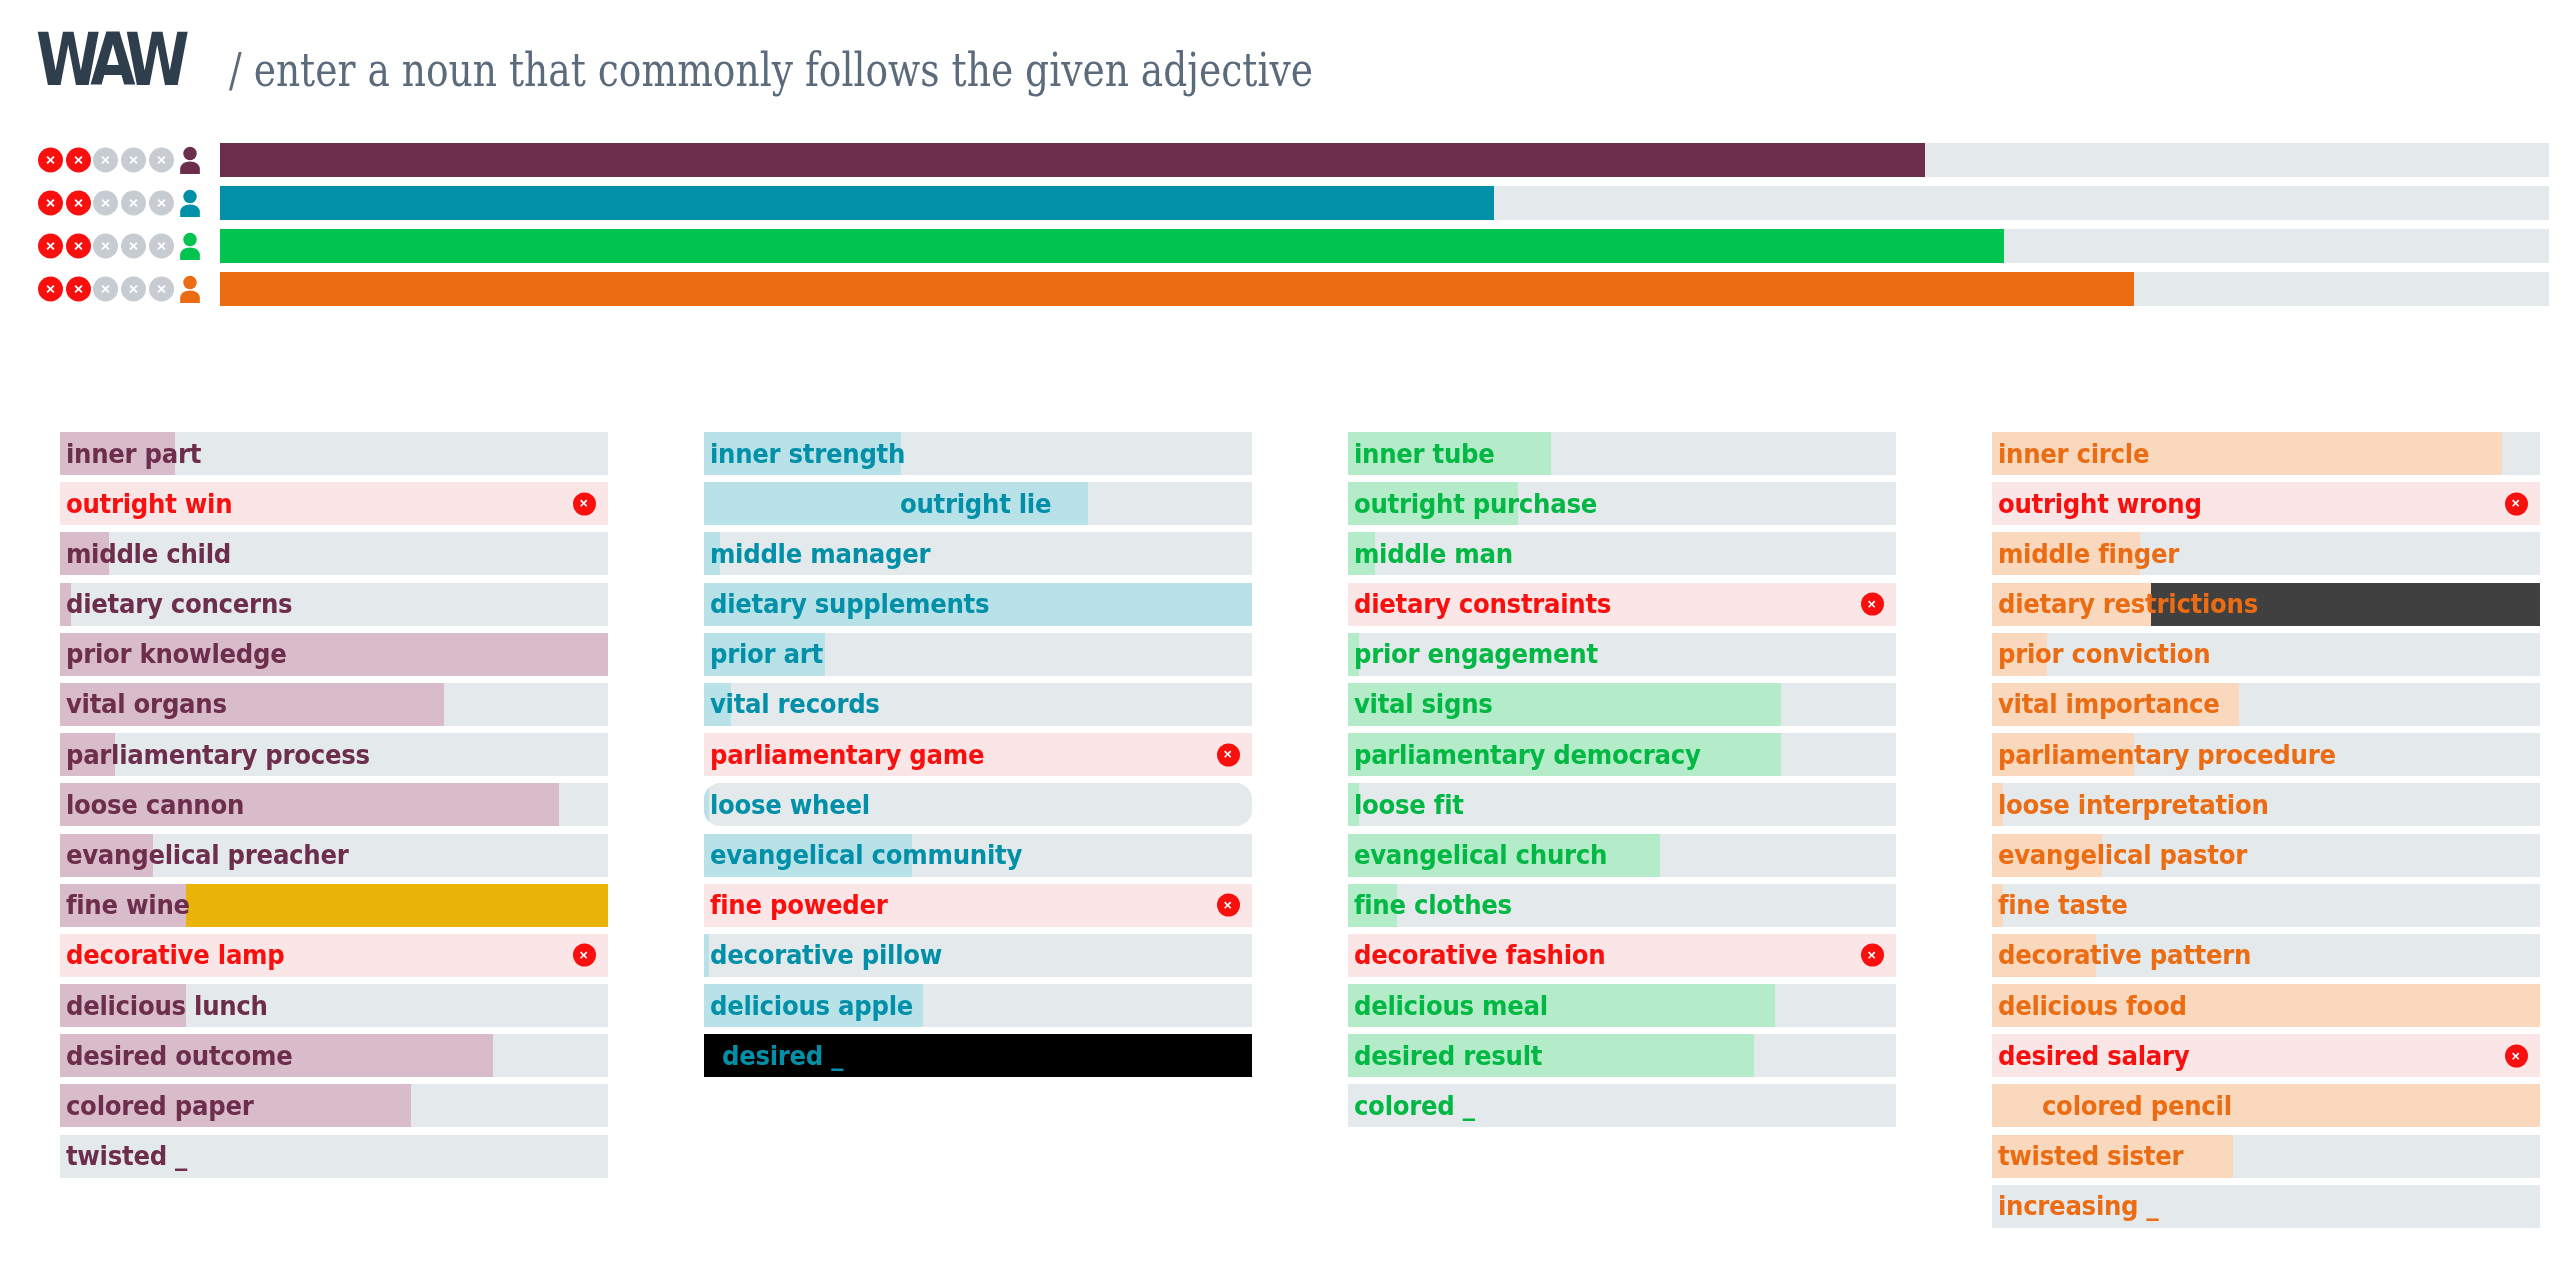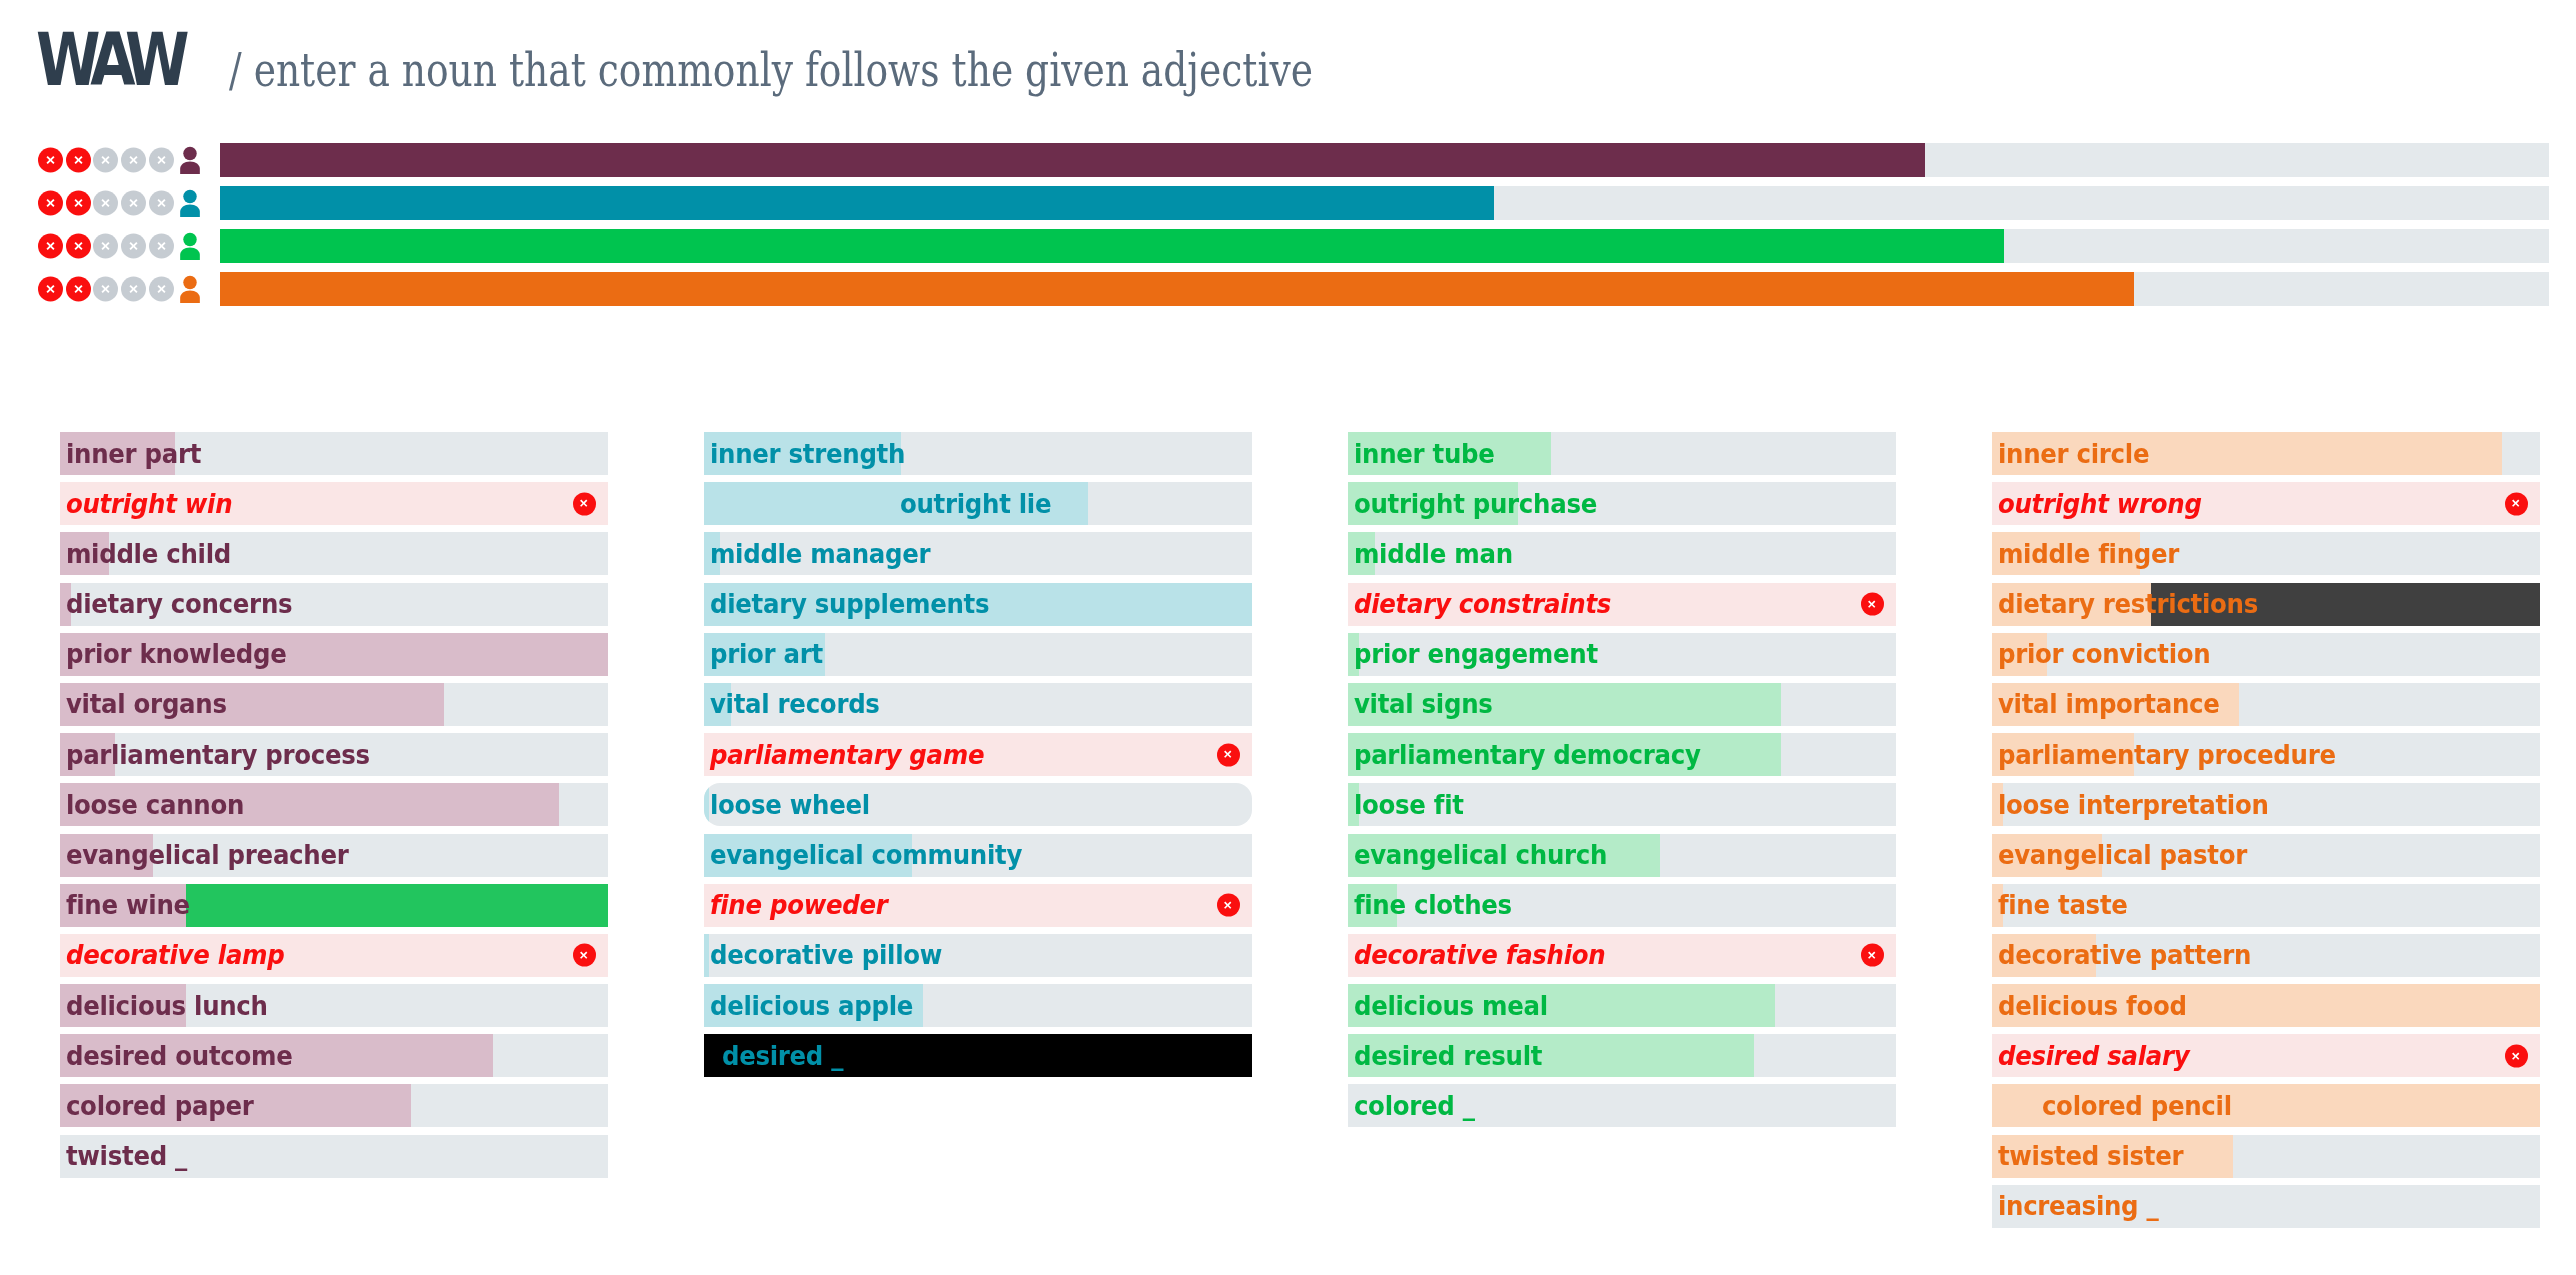--- a/index.html
+++ b/index.html
@@ -93,21 +93,21 @@
   .column.c1 { padding-left: 36px; padding-right: 36px; }
 
   .word-row {
     position: relative;
     height: 43px;
     margin-bottom: 7.2px;
     background: #e4e9ec;
     overflow: hidden;
     display: flex; align-items: center; margin-left: 24px;
   }
-  .word-row.wrong { background: #fae6e6; font-style: italic; }
+  .word-row.wrong { background: #fae6e6; }
   .row-fill {
     position: absolute; left: 0; top: 0; bottom: 0;
   }
   .word-label {
     position: relative;
     z-index: 2;
     font-family: "DejaVu Sans", sans-serif;
     font-size: 26px;
     font-weight: 700;
     letter-spacing: -0.3px;
@@ -332,21 +332,21 @@
           <span class="word-label" style="color: rgb(109, 45, 76);">parliamentary process</span>
         </div>
         <div class="word-row" style="background: rgb(228, 233, 236);">
           <div class="row-fill" style="width: 91%; background: rgb(217, 188, 202);"></div>
           <span class="word-label" style="color: rgb(109, 45, 76);">loose cannon</span>
         </div>
         <div class="word-row" style="background: rgb(228, 233, 236);">
           <div class="row-fill" style="width: 17%; background: rgb(217, 188, 202);"></div>
           <span class="word-label" style="color: rgb(109, 45, 76);">evangelical preacher</span>
         </div>
-        <div class="word-row" style="background: #22c55e;">
+        <div class="word-row" style="background: #eab308;">
           <div class="row-fill" style="width: 23%; background: rgb(217, 188, 202);"></div>
           <span class="word-label" style="color: rgb(109, 45, 76);">fine wine</span>
         </div>
         <div class="word-row wrong" style="background: rgb(250, 230, 230);">
           <span class="word-label">decorative lamp</span>
           <span class="row-x">
             <svg viewBox="0 0 24 24" aria-hidden="true">
               <path d="M5.5 7.6 L7.6 5.5 L12 9.9 L16.4 5.5 L18.5 7.6 L14.1 12 L18.5 16.4 L16.4 18.5 L12 14.1 L7.6 18.5 L5.5 16.4 L9.9 12 Z" fill="#ffffff"></path>
             </svg>
           </span>

